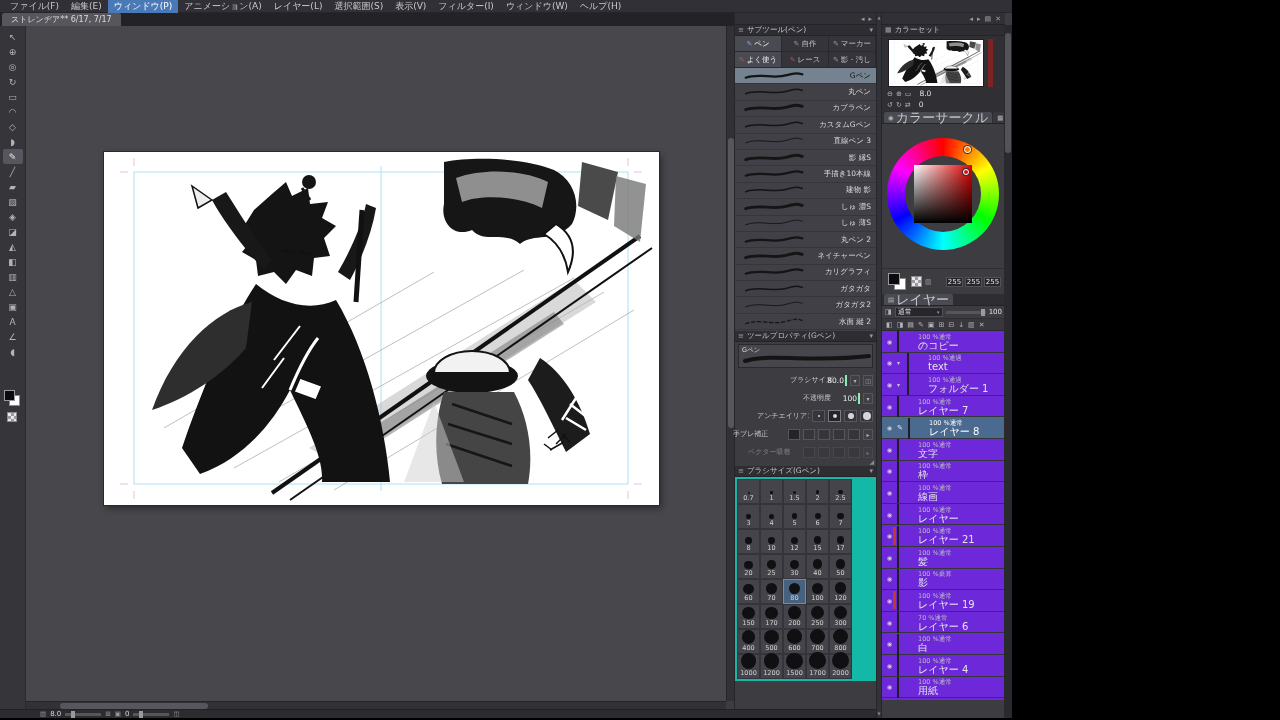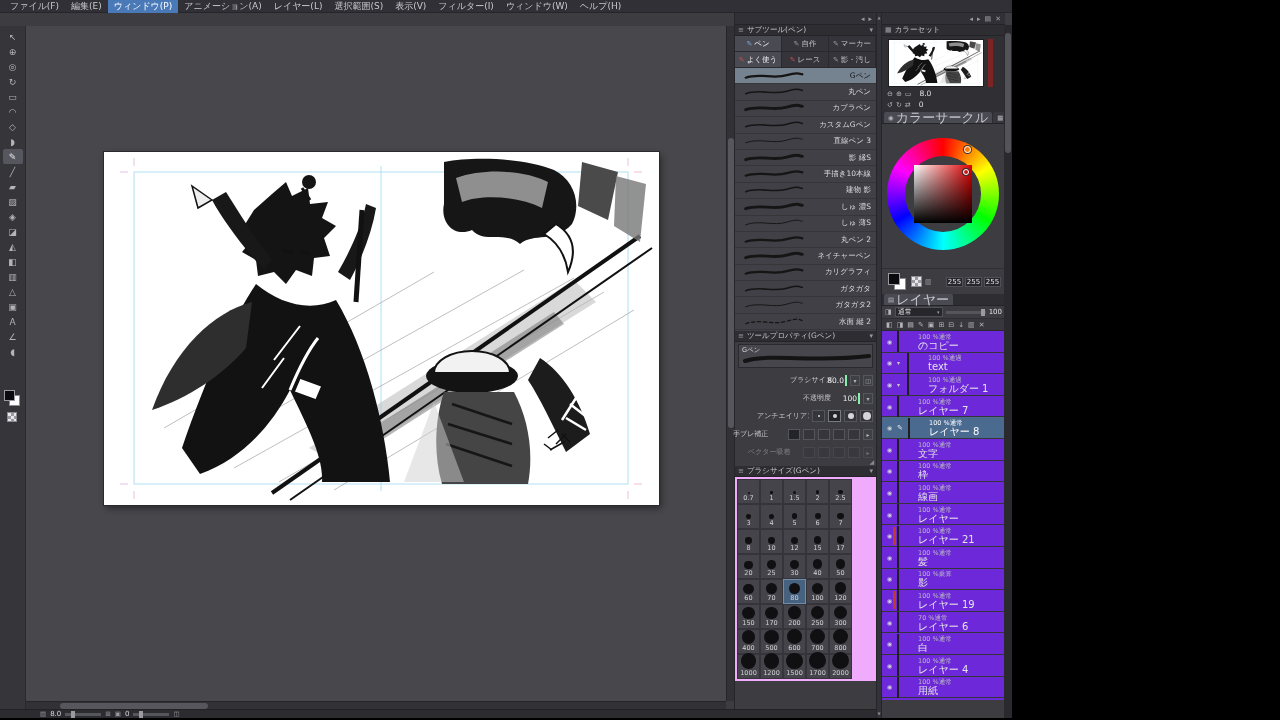--- a/index.html
+++ b/index.html
@@ -97,21 +97,21 @@
     display:flex; align-items:center; justify-content:center; }
   .aa-opt { width:13px; height:12px; background:#35353b; border:1px solid #55555c; display:flex; align-items:center; justify-content:center; }
   .aa-opt.on { background:#23232a; border-color:#7a7a84; }
   .aa-dot { border-radius:50%; background:#d5d5da; }
   .seg { width:12px; height:11px; background:#35353b; border:1px solid #55555c; }
   .seg.on { background:#23232a; }
   .tp-row.disabled { opacity:0.45; }
   .tp-resize { height:8px; display:flex; justify-content:flex-end; padding-right:2px; }
   .tp-resize span { font-size:6px; color:#8a8a90; }
 
-  .size-grid { display:flex; flex-wrap:wrap; padding:2px 2px; background:#f0abfc; }
+  .size-grid { display:flex; flex-wrap:wrap; padding:2px 2px; background:#14b8a6; }
   .size-cell { width:23px; height:25px; display:flex; flex-direction:column; align-items:center; justify-content:flex-end;
     padding-bottom:1px; border:1px solid #34343a; background:#44444a; }
   .size-cell.selected { background:#47627f; border-color:#6f8cab; }
   .size-dot { background:#101013; border-radius:50%; margin-bottom:1px; flex:none; }
   .size-num { font-size:6.5px; color:#d2d2d6; line-height:7px; }
 
   
   .splitter { position:absolute; left:876px; top:13px; width:5px; height:705px; background:#32323a; border-left:1px solid #26262a;
     display:flex; flex-direction:column; justify-content:space-between; align-items:center; padding:2px 0; }
   .splitter span { font-size:4px; color:#8a8a90; }
@@ -256,20 +256,23 @@
         <span class="menu-item highlighted">ウィンドウ(P)</span>
         <span class="menu-item">アニメーション(A)</span>
         <span class="menu-item">レイヤー(L)</span>
         <span class="menu-item">選択範囲(S)</span>
         <span class="menu-item">表示(V)</span>
         <span class="menu-item">フィルター(I)</span>
         <span class="menu-item">ウィンドウ(W)</span>
         <span class="menu-item">ヘルプ(H)</span>
       </div>
 
+    <div class="tabbar">
+      <div class="doc-tab">ストレンヂア** 6/17, 7/17</div>
+    </div>
 
     <div class="toolbox">
       <div class="tools-col">
 
           <div class="tool">
             <span class="glyph">↖</span>
           </div>
 
           <div class="tool">
             <span class="glyph">⊕</span>

